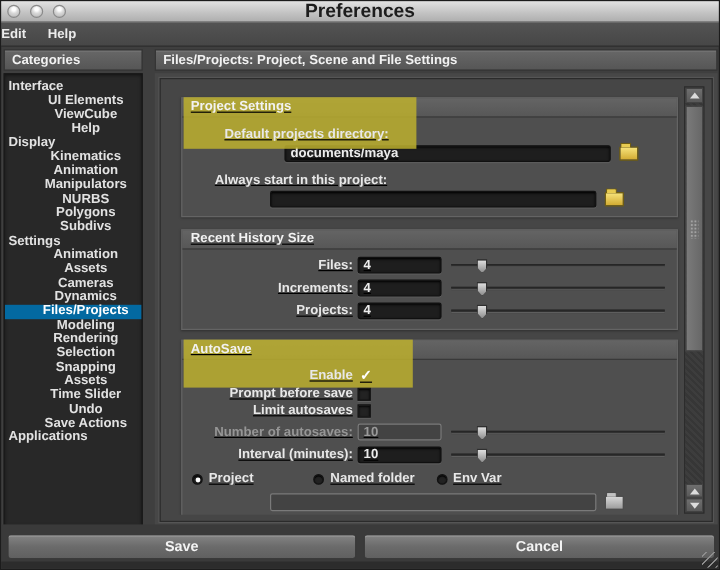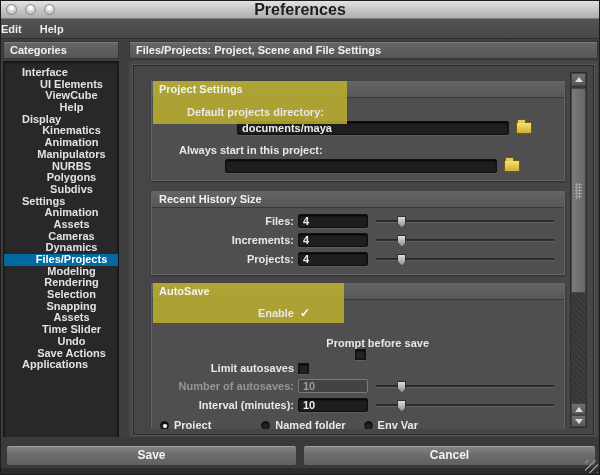--- a/index.html
+++ b/index.html
@@ -27,32 +27,32 @@
     border:1px solid #353535; box-shadow:inset 0 1px 0 #7d7d7d;
     font-size:11px; font-weight:bold; color:#f2f2f2; line-height:16px; padding-left:6px; }
   .cat-hdr { left:2px; width:116px; }
   .main-hdr { left:128px; width:469px; }
 
   
   .sidebar { position:absolute; left:2px; top:60px; width:116px; height:378px;
     background:#282828; border:1px solid #171717; box-shadow:inset 0 1px 3px rgba(0,0,0,.5);
     padding-top:5px; overflow:hidden; }
   .side-item { height:11.7px; line-height:11.7px; font-size:11px; font-weight:bold; color:#e2e2e2;
-    padding-left:18px; white-space:nowrap; cursor:default; }
+    padding-left:3px; white-space:nowrap; cursor:default; }
   .side-item.ind { padding-left:21px;text-align:center; }
   .side-item.sel { background:#0369a1; color:#ffffff; }
 
   
   .main { position:absolute; left:128px; top:60px; width:469px; height:378px; background:#474747; }
   .main-frame { position:absolute; left:4px; top:4px; right:4px; bottom:4px;
     border:1px solid #2b2b2b; box-shadow:0 0 0 1px #555; background:#464646; }
   .content { position:absolute; left:5px; top:5px; width:428px; bottom:5px; overflow:hidden; }
 
   .group { margin:0 0 0 12px; width:414px; background:#4f4f4f; border:1px solid #646464;
-    box-shadow:0 1px 2px rgba(0,0,0,.35); }
+    box-shadow:0 1px 2px rgba(0,0,0,.35);text-decoration:underline; }
   .g1 { margin-top:10px; height:100px; }
   .g2 { margin-top:10px; height:84px; }
   .g3 { margin-top:8px;  height:153px; }
   .group-hdr { height:16px; background:linear-gradient(#646464,#575757); border-bottom:1px solid #393939;
     font-size:11px; font-weight:bold; color:#f2f2f2; line-height:15px; padding-left:7px; }
 
   .lbl { font-size:11px; font-weight:bold; color:#e8e8e8; }
   .lbl.dim { color:#969696; }
   .row { display:flex; align-items:center; }
   .lblcol { width:142px; text-align:right; flex:0 0 auto; }
@@ -222,21 +222,21 @@
         </div>
 
         <div class="group g3">
           <div class="group-hdr">
             <span class="above">AutoSave</span>
           </div>
           <div class="row" style="margin-top:6px;">
             <span class="lbl lblcol above">Enable</span>
             <div class="checkbox lit above">✓</div>
           </div>
-          <div class="row" style="margin-top:18px;flex-direction:column;">
+          <div class="row" style="margin-top:3px;">
             <span class="lbl lblcol">Prompt before save</span>
             <div class="checkbox"></div>
           </div>
           <div class="row" style="margin-top:2px;">
             <span class="lbl lblcol">Limit autosaves</span>
             <div class="checkbox"></div>
           </div>
           <div class="row" style="margin-top:5px;">
             <span class="lbl lblcol dim">Number of autosaves:</span>
             <div class="field num off">10</div>

